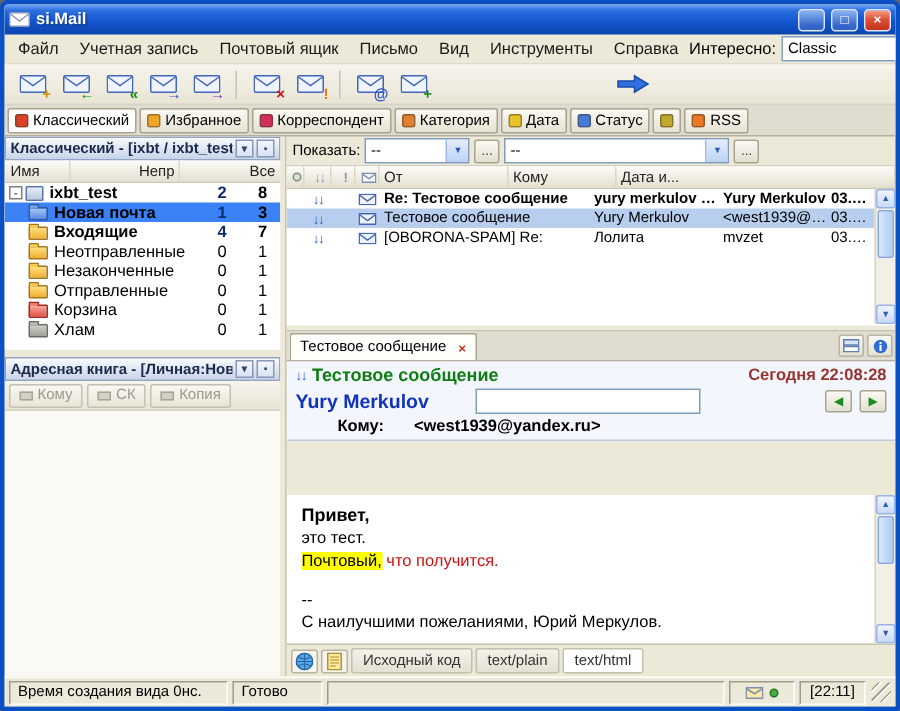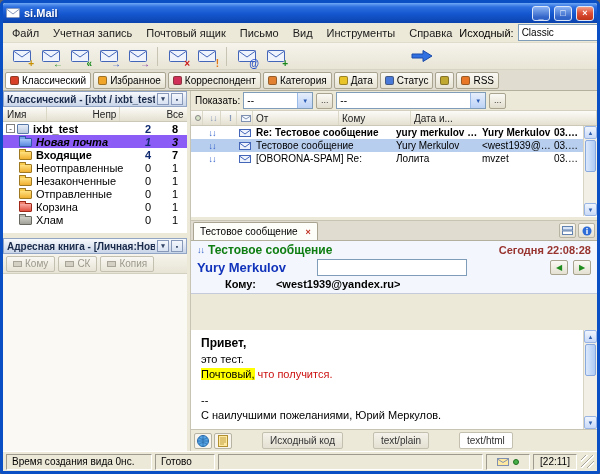--- a/index.html
+++ b/index.html
@@ -58,21 +58,21 @@
   .pbtn{width:12px;height:12px;flex:none;border:1px solid #8898B8;background:linear-gradient(#F4F7FC,#D8E2F2);font-size:7px;color:#334466;display:flex;align-items:center;justify-content:center;}
 
   
   .fpanel{height:142px;flex:none;display:flex;flex-direction:column;background:#fff;}
   .tcols{height:15px;flex:none;display:flex;align-items:center;background:linear-gradient(180deg,#FCFBF8,#E4E0D0);border-bottom:1px solid #CCC8B8;font-size:10px;color:#222;gap:43px;}
   .tcn{flex:1;padding-left:4px;border-right:1px solid #DCD8C8;height:100%;display:flex;align-items:center;}
   .tcu{width:30px;justify-content:center;border-right:1px solid #DCD8C8;height:100%;display:flex;align-items:center;}
   .tct{width:24px;justify-content:center;height:100%;display:flex;align-items:center;}
   .trows{flex:1;background:#fff;overflow:hidden;}
   .trow{height:13px;display:flex;align-items:center;font-size:11px;}
-  .trow.sel{background:#8b5cf6;font-style:italic;}
+  .trow.sel{background:#3b82f6;}
   .texp{width:9px;height:9px;margin:0 2px 0 3px;flex:none;border:1px solid #808080;background:#fff;font-size:8px;line-height:7px;text-align:center;color:#222;}
   .tind{width:16px;flex:none;}
   .ficon{width:13px;height:9px;margin:1px 3px 0 0;border:1px solid;border-radius:1px;position:relative;flex:none;}
   .ficon::before{content:"";position:absolute;top:-3px;left:-1px;width:5px;height:2px;border:1px solid;border-bottom:none;border-radius:1px 1px 0 0;border-color:inherit;}
   .ic-y{background:linear-gradient(#FFE080,#F0B030);border-color:#A07820;}.ic-y::before{background:#F8CC50;}
   .ic-b{background:linear-gradient(#A8C8F8,#5888E0);border-color:#3058A8;}.ic-b::before{background:#78A0E8;}
   .ic-r{background:linear-gradient(#F8A8A0,#E05040);border-color:#A02818;}.ic-r::before{background:#F08070;}
   .ic-g{background:linear-gradient(#D0D0C8,#A0A098);border-color:#686860;}.ic-g::before{background:#B8B8B0;}
   .ic-box{width:12px;height:10px;background:linear-gradient(#E8EEF8,#B8C8E0);border-color:#5878A8;margin-top:0;}
   .ic-box::before{display:none;}
@@ -143,21 +143,21 @@
   .lsep{margin-top:14px;}
   .lsig{margin-top:3px;}
 
   .vscroll{width:14px;flex:none;background:#F2F0E6;border-left:1px solid #D8D4C4;display:flex;flex-direction:column;}
   .sarr{height:13px;flex:none;border:1px solid #98B4E4;border-radius:2px;background:linear-gradient(#F0F5FD,#C8D9F7);color:#3060B0;font-size:6px;display:flex;align-items:center;justify-content:center;}
   .sarr.dn{margin-top:auto;}
   .sthumb{height:32px;margin:1px;border:1px solid #88A8E0;border-radius:2px;background:linear-gradient(90deg,#DCE8FB,#AECBF5);flex:none;}
 
   .pfoot{height:22px;flex:none;display:flex;align-items:center;gap:2px;padding:0 3px;background:#ECE9D8;border-top:1px solid #C8C4B4;}
   .fico{width:18px;height:16px;border:1px solid #B8B4A4;border-radius:2px;background:#F6F4EC;display:flex;align-items:center;justify-content:center;flex:none;}
-  .ftab{font-size:10px;padding:2px 7px;border:1px solid #C4C0B0;border-radius:2px;background:linear-gradient(#F4F2EA,#E4E0D2);color:#333;white-space:nowrap;margin-left:28px;}
+  .ftab{font-size:10px;padding:2px 7px;border:1px solid #C4C0B0;border-radius:2px;background:linear-gradient(#F4F2EA,#E4E0D2);color:#333;white-space:nowrap;}
   .ftab.active{background:#fff;}
 
   
   .statusbar{height:20px;flex:none;display:flex;align-items:center;gap:3px;padding:0 3px;font-size:10px;border-top:1px solid #FFF;background:#ECE9D8;}
   .sseg{height:16px;display:flex;align-items:center;padding:0 5px;border:1px solid;border-color:#9E9A8E #FFFFFF #FFFFFF #9E9A8E;white-space:nowrap;overflow:hidden;}
   .s1{width:146px;}
   .s2{width:60px;}
   .sflex{flex:1;}
   .sic{width:44px;gap:4px;justify-content:center;}
   .sclk{width:44px;justify-content:center;}
@@ -188,21 +188,21 @@
 
   <div class="menubar">
     <span class="mitem">Файл</span>
     <span class="mitem">Учетная запись</span>
     <span class="mitem">Почтовый ящик</span>
     <span class="mitem">Письмо</span>
     <span class="mitem">Вид</span>
     <span class="mitem">Инструменты</span>
     <span class="mitem">Справка</span>
     <span class="layoutbox">
-      <span>Исходный:</span>
+      <span>Интересно:</span>
       <span class="combo layout-combo">
         <span class="cval">Classic</span>
         <span class="carr">▼</span>
       </span>
     </span>
   </div>
 
   <div class="toolbar">
     <span class="tbtn tb1">
         <svg width="18" height="12">

